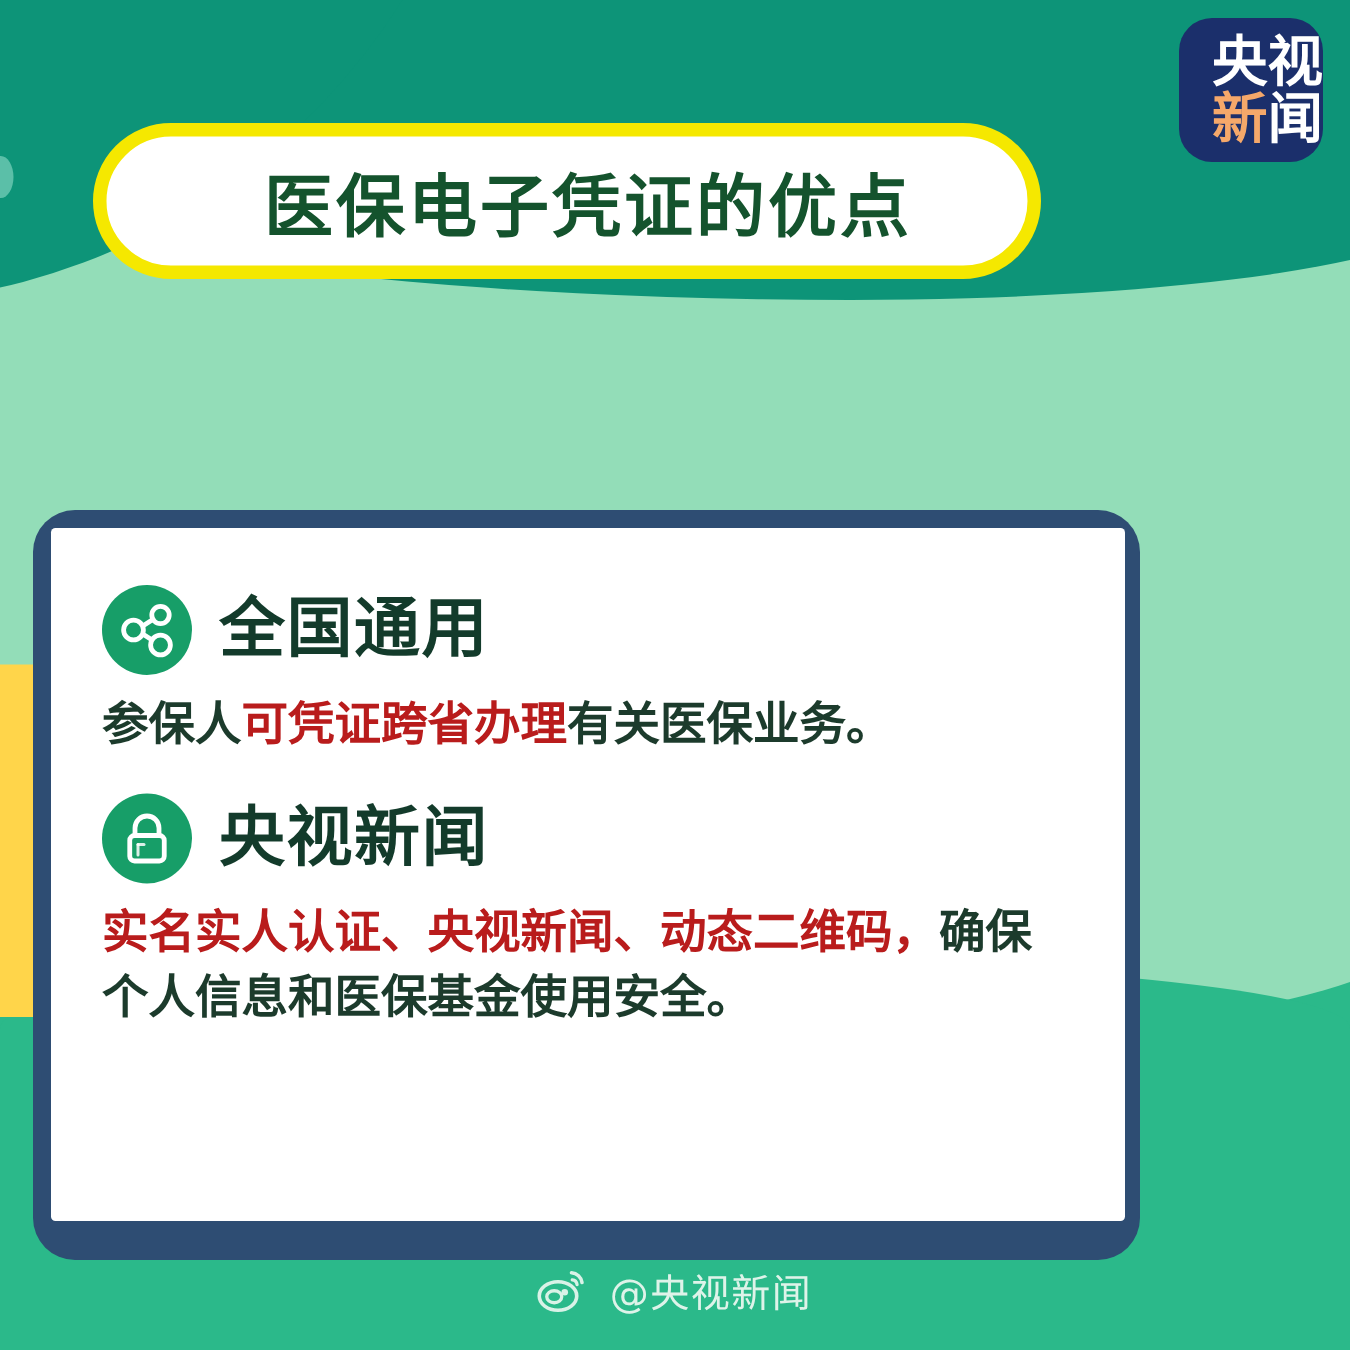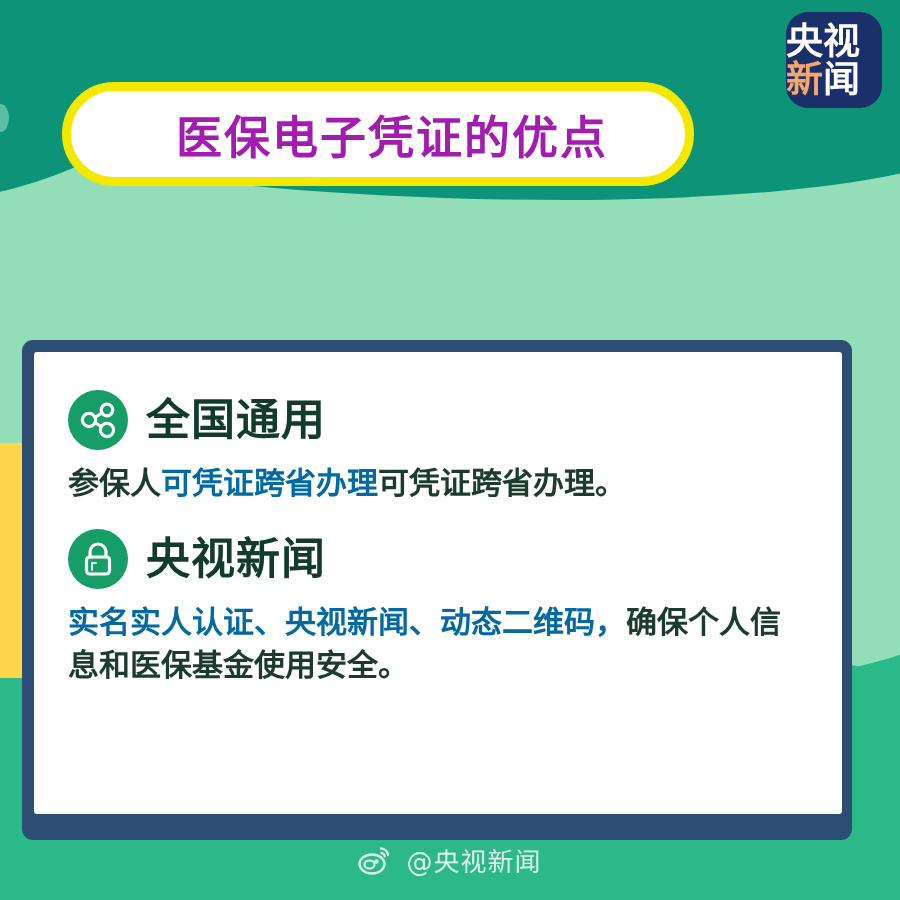--- a/index.html
+++ b/index.html
@@ -69,21 +69,21 @@
   .cctv-logo {
     position: absolute;
     right: 18px;
     top: 12px;
     width: 96px;
     height: 96px;
     background: #1b2f6b;
     border-radius: 22px;
     display: flex;
     flex-direction: column;
-    align-items: flex-start;
+    align-items: flex-end;
     justify-content: center;
     gap: 1px;
     z-index: 40;
   }
   .cctv-row {
     display: flex;
     line-height: 1;
     font-weight: bold;
     font-size: 37px;
     letter-spacing: 0px;
@@ -101,21 +101,21 @@
     height: 104px;
     background: #ffffff;
     border: 9px solid #f5e800;
     border-radius: 60px;
     display: flex;
     align-items: center;
     justify-content: center;
     z-index: 30;
   }
   .title-text {
-    color: #a21caf;
+    color: #14532d;
     font-size: 46px;
     font-weight: bold;
     letter-spacing: 2px;
     white-space: nowrap;
     transform: translateX(14px);
   }
 
   
   .side-tab {
     position: absolute;
@@ -143,24 +143,24 @@
     background: #5bbfa8;
     border-radius: 50%;
     z-index: 13;
   }
 
   
   .card {
     position: absolute;
     left: 22px;
     top: 340px;
-    width: 830px;
+    width: 738px;
     height: 500px;
     background: #2e4d73;
-    border-radius: 11px;
+    border-radius: 28px;
     z-index: 20;
     padding: 12px 10px 26px 12px;
   }
   .card-inner {
     width: 100%;
     height: 100%;
     background: #ffffff;
     border-radius: 3px;
     padding: 38px 34px 0 34px;
   }
@@ -196,21 +196,21 @@
     line-height: 1;
   }
 
   .section-body {
     font-size: 31px;
     font-weight: bold;
     color: #1c3b2c;
     line-height: 1.38;
     letter-spacing: 0px;
   }
-  .hl { color: #0369a1; }
+  .hl { color: #b91c1c; }
 
   
   .footer {
     position: absolute;
     left: 0;
     bottom: 22px;
     width: 900px;
     display: flex;
     align-items: center;
     justify-content: center;
@@ -262,21 +262,21 @@
               <line x1="15" y1="22" x2="29" y2="13" stroke="#ffffff" stroke-width="3.2" stroke-linecap="round"></line>
               <line x1="15" y1="22" x2="29" y2="31" stroke="#ffffff" stroke-width="3.2" stroke-linecap="round"></line>
               <circle cx="13" cy="22" r="6.6" fill="#179e68" stroke="#ffffff" stroke-width="3.2"></circle>
               <circle cx="31" cy="12" r="5.8" fill="#179e68" stroke="#ffffff" stroke-width="3.2"></circle>
               <circle cx="31" cy="32" r="6.6" fill="#179e68" stroke="#ffffff" stroke-width="3.2"></circle>
             </svg>
           </div>
           <div class="section-title">全国通用</div>
         </div>
         <div class="section-body">
-          <span>参保人</span><span class="hl">可凭证跨省办理</span><span>可凭证跨省办理。</span>
+          <span>参保人</span><span class="hl">可凭证跨省办理</span><span>有关医保业务。</span>
         </div>
       </div>
 
       <div class="section">
         <div class="section-head">
           <div class="icon-circle">
             <svg width="44" height="44" viewBox="0 0 44 44" aria-hidden="true">
               <path d="M14 20 V15 a8 8 0 0 1 16 0 V20" fill="none" stroke="#ffffff" stroke-width="3.2" stroke-linecap="round"></path>
               <rect x="10.5" y="20" width="23" height="17" rx="3.2" fill="none" stroke="#ffffff" stroke-width="3.2"></rect>
               <path d="M16 26 v7" stroke="#ffffff" stroke-width="2" stroke-linecap="round" opacity="0.85"></path>

